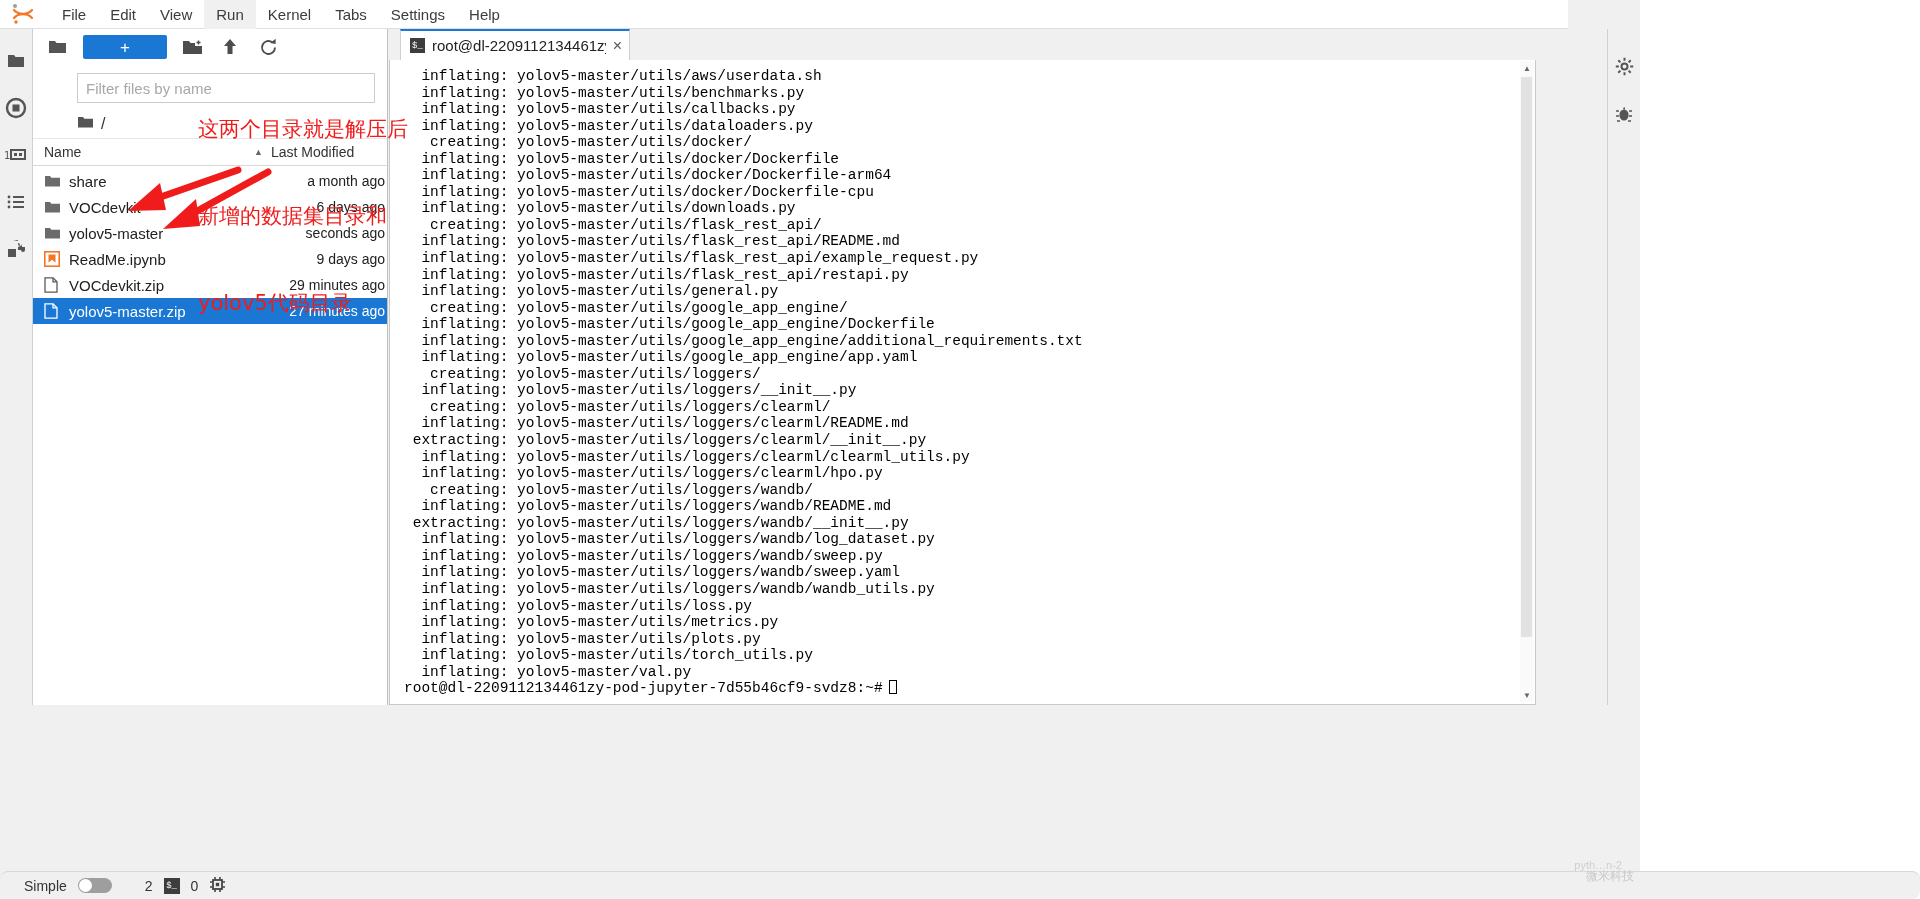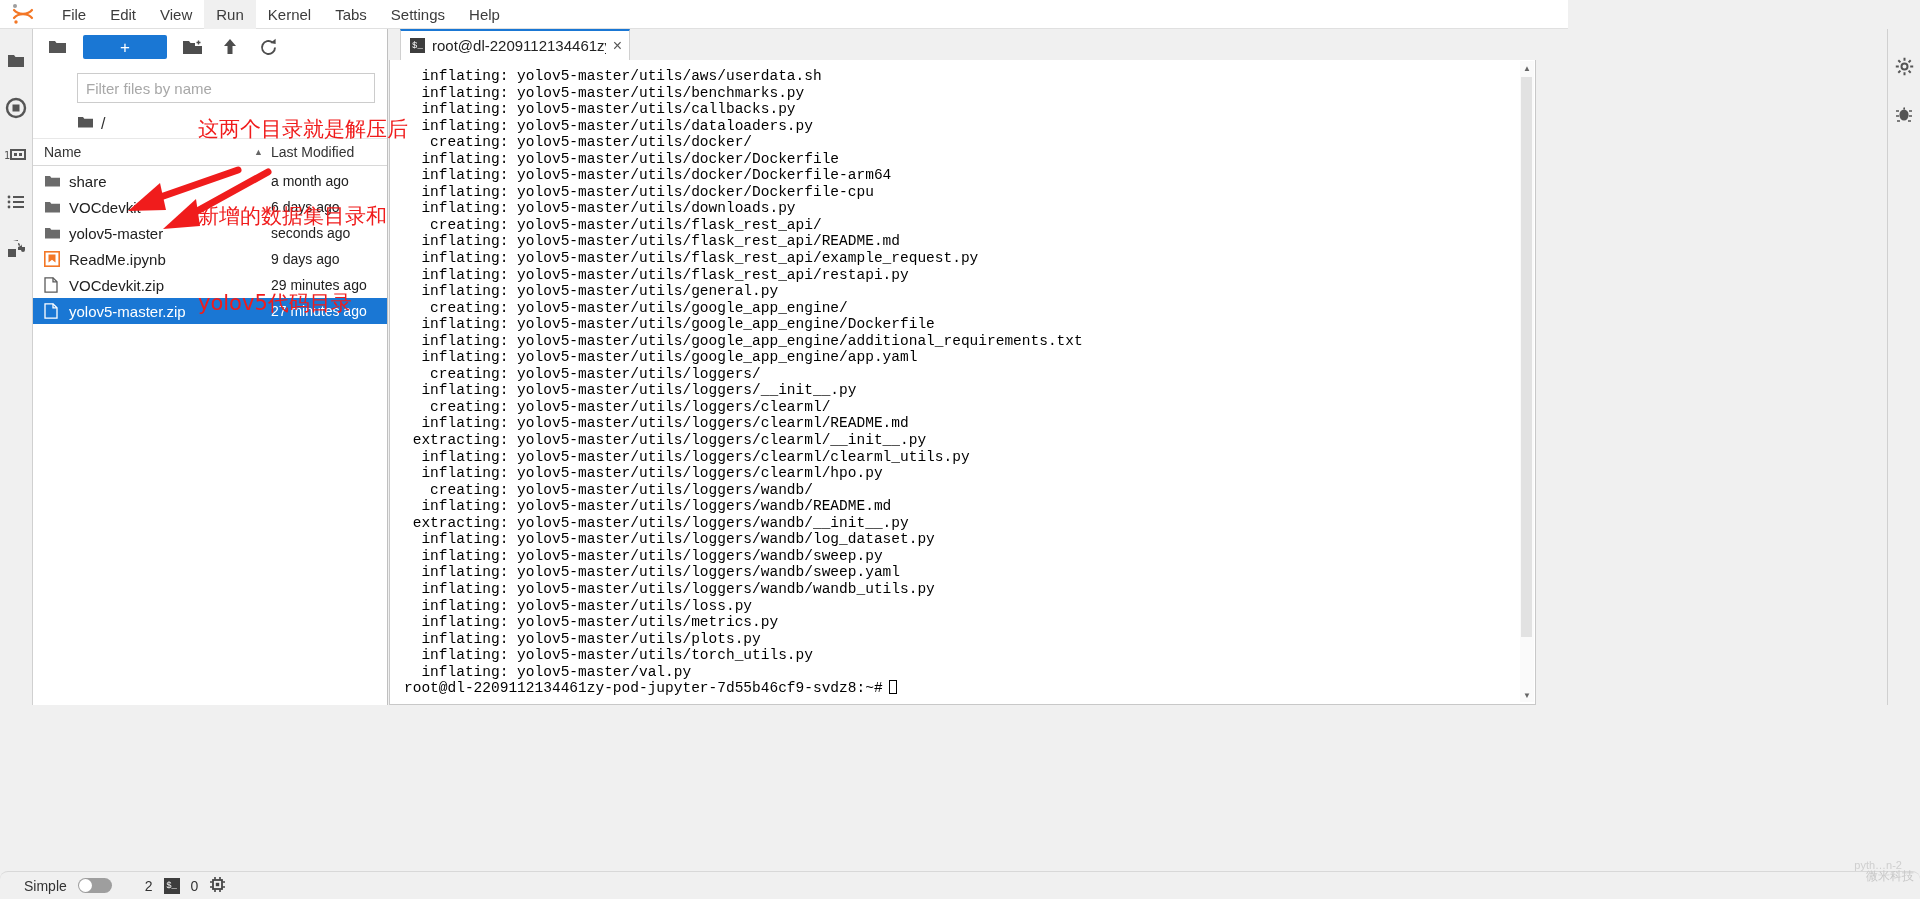--- a/index.html
+++ b/index.html
@@ -4,21 +4,21 @@
 <style>
   * { box-sizing: border-box; margin: 0; padding: 0; }
   html, body {
     width: 1920px; height: 899px;
     background: #fff;
     font-family: "Liberation Sans", sans-serif;
     overflow: hidden;
   }
   #app {
     position: relative;
-    width: 1920px; height: 899px;
+    width: 1640px; height: 899px;
     background: #f0f0f0;
   }
 
   
   .menubar {
     position: absolute; top: 0; left: 0;
     width: 1568px; height: 29px;
     background: #fff;
     border-bottom: 1px solid #e0e0e0;
     display: flex; align-items: center;
@@ -121,21 +121,21 @@
   .fb-list { padding-top: 2px; }
   .fb-row {
     display: flex; align-items: center;
     height: 26px; padding-left: 11px;
     font-size: 15px; color: #212121;
     cursor: pointer;
   }
   .fb-row.selected { background: #1a77d4; color: #fff; }
   .fb-row .ico { width: 25px; display: flex; align-items: center; }
   .fb-row .nm { flex: 1; white-space: nowrap; overflow: hidden; }
-  .fb-row .md { width: 116px; text-align: left; padding-right: 16px; font-size: 14px; }
+  .fb-row .md { width: 116px; text-align: right; padding-right: 2px; font-size: 14px; }
 
   
   .dock {
     position: absolute; top: 29px; left: 389px;
     width: 1147px; height: 676px;
     background: #f0f0f0;
   }
   .tabbar {
     height: 31px; display: flex; align-items: flex-end;
     background: #f0f0f0; padding-left: 11px;

